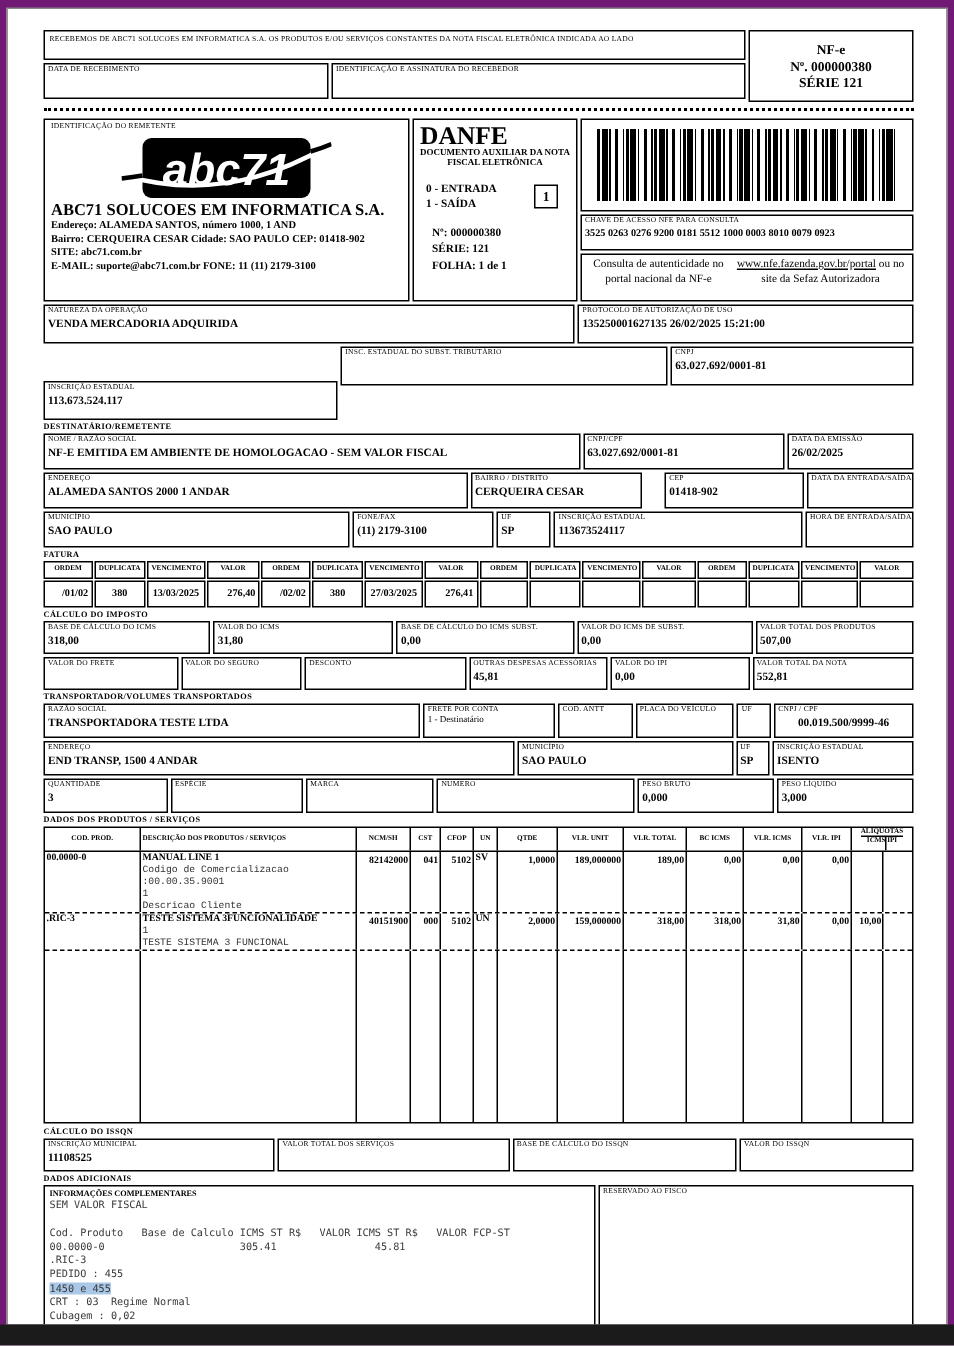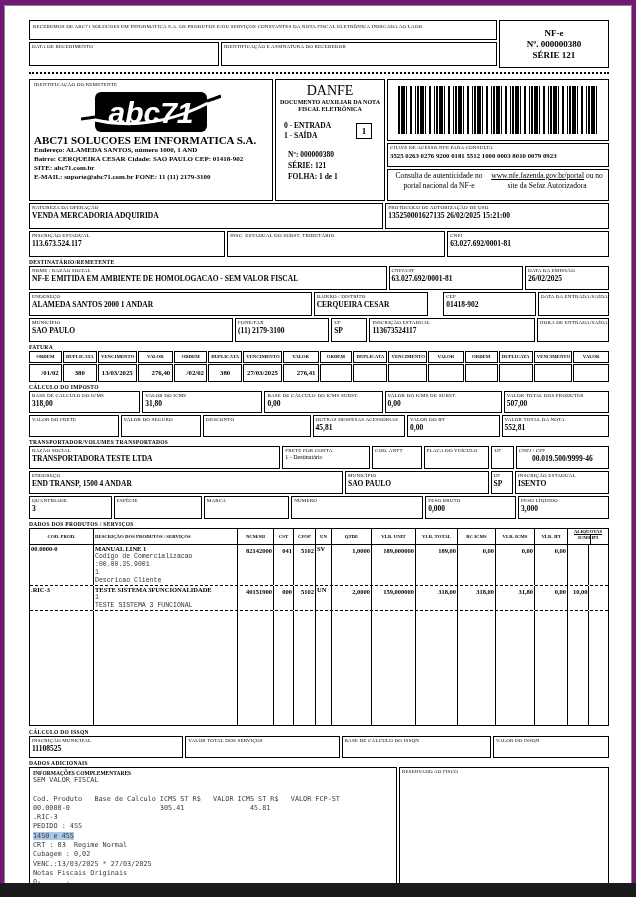--- a/index.html
+++ b/index.html
@@ -23,21 +23,21 @@
   #nfe-box{width:110px;height:48px;display:flex;flex-direction:column;justify-content:center;align-items:center;}
   #nfe-box div{font-weight:bold;font-size:9px;line-height:11px;}
   #dotline{border-top:2px dotted #000;margin:4px 0 5px 0;height:0;}
   
   #hdr{display:flex;gap:2px;height:122px;margin-bottom:2px;}
   #emit-box{width:244px;position:relative;padding:2px 4px;}
   #logo{display:block;margin:3px auto 1px auto;}
   #emit-nome{font-size:11px;font-weight:bold;line-height:12px;}
   .emit-line{font-size:7px;font-weight:bold;line-height:9px;white-space:nowrap;}
   #danfe-box{width:110px;padding:3px 4px;display:flex;flex-direction:column;}
-  #danfe-title{font-size:14px;font-weight:normal;text-align:center;line-height:15px;}
+  #danfe-title{font-size:17px;font-weight:bold;text-align:left;line-height:15px;}
   #danfe-sub{font-size:6px;font-weight:bold;text-align:center;line-height:7px;margin-top:1px;}
   #es-wrap{display:flex;align-items:center;margin-top:8px;}
   #es-lines{flex:1;font-size:7.5px;font-weight:bold;line-height:10px;padding-left:4px;}
   #tipo-box{width:14px;height:14px;border:1px solid #000;font-size:9px;font-weight:bold;text-align:center;line-height:14px;margin-right:8px;}
   #nsf{margin-top:8px;padding-left:8px;font-size:7.5px;font-weight:bold;line-height:11px;}
   #hdr-right{flex:1;display:flex;flex-direction:column;gap:2px;}
   #bc-box{height:62px;display:flex;align-items:center;justify-content:center;}
   #barcode{width:200px;height:48px;background:repeating-linear-gradient(90deg,#000 0 2px,#fff 2px 3px,#000 3px 7px,#fff 7px 8px,#000 8px 9px,#fff 9px 12px,#000 12px 14px,#fff 14px 17px,#000 17px 18px,#fff 18px 19px);}
   #chave-box{height:24px;}
   #chave-box .val{font-size:6.8px;}
@@ -156,21 +156,21 @@
       <div class="f" style="flex:1.6;height:26px;">
         <div class="lbl">NATUREZA DA OPERAÇÃO</div>
         <div class="val">VENDA MERCADORIA ADQUIRIDA</div>
       </div>
       <div class="f" style="flex:1;height:26px;">
         <div class="lbl">PROTOCOLO DE AUTORIZAÇÃO DE USO</div>
         <div class="val">135250001627135 26/02/2025 15:21:00</div>
       </div>
     </div>
     <div class="row">
-      <div class="f" style="flex:1.22;height:26px;">
+      <div class="f" style="flex:1.22;height:26px;margin-top:23px;">
         <div class="lbl">INSCRIÇÃO ESTADUAL</div>
         <div class="val">113.673.524.117</div>
       </div>
       <div class="f" style="flex:1.36;height:26px;">
         <div class="lbl">INSC. ESTADUAL DO SUBST. TRIBUTÁRIO</div>
         <div class="val minh"></div>
       </div>
       <div class="f" style="flex:1;height:26px;">
         <div class="lbl">CNPJ</div>
         <div class="val">63.027.692/0001-81</div>

